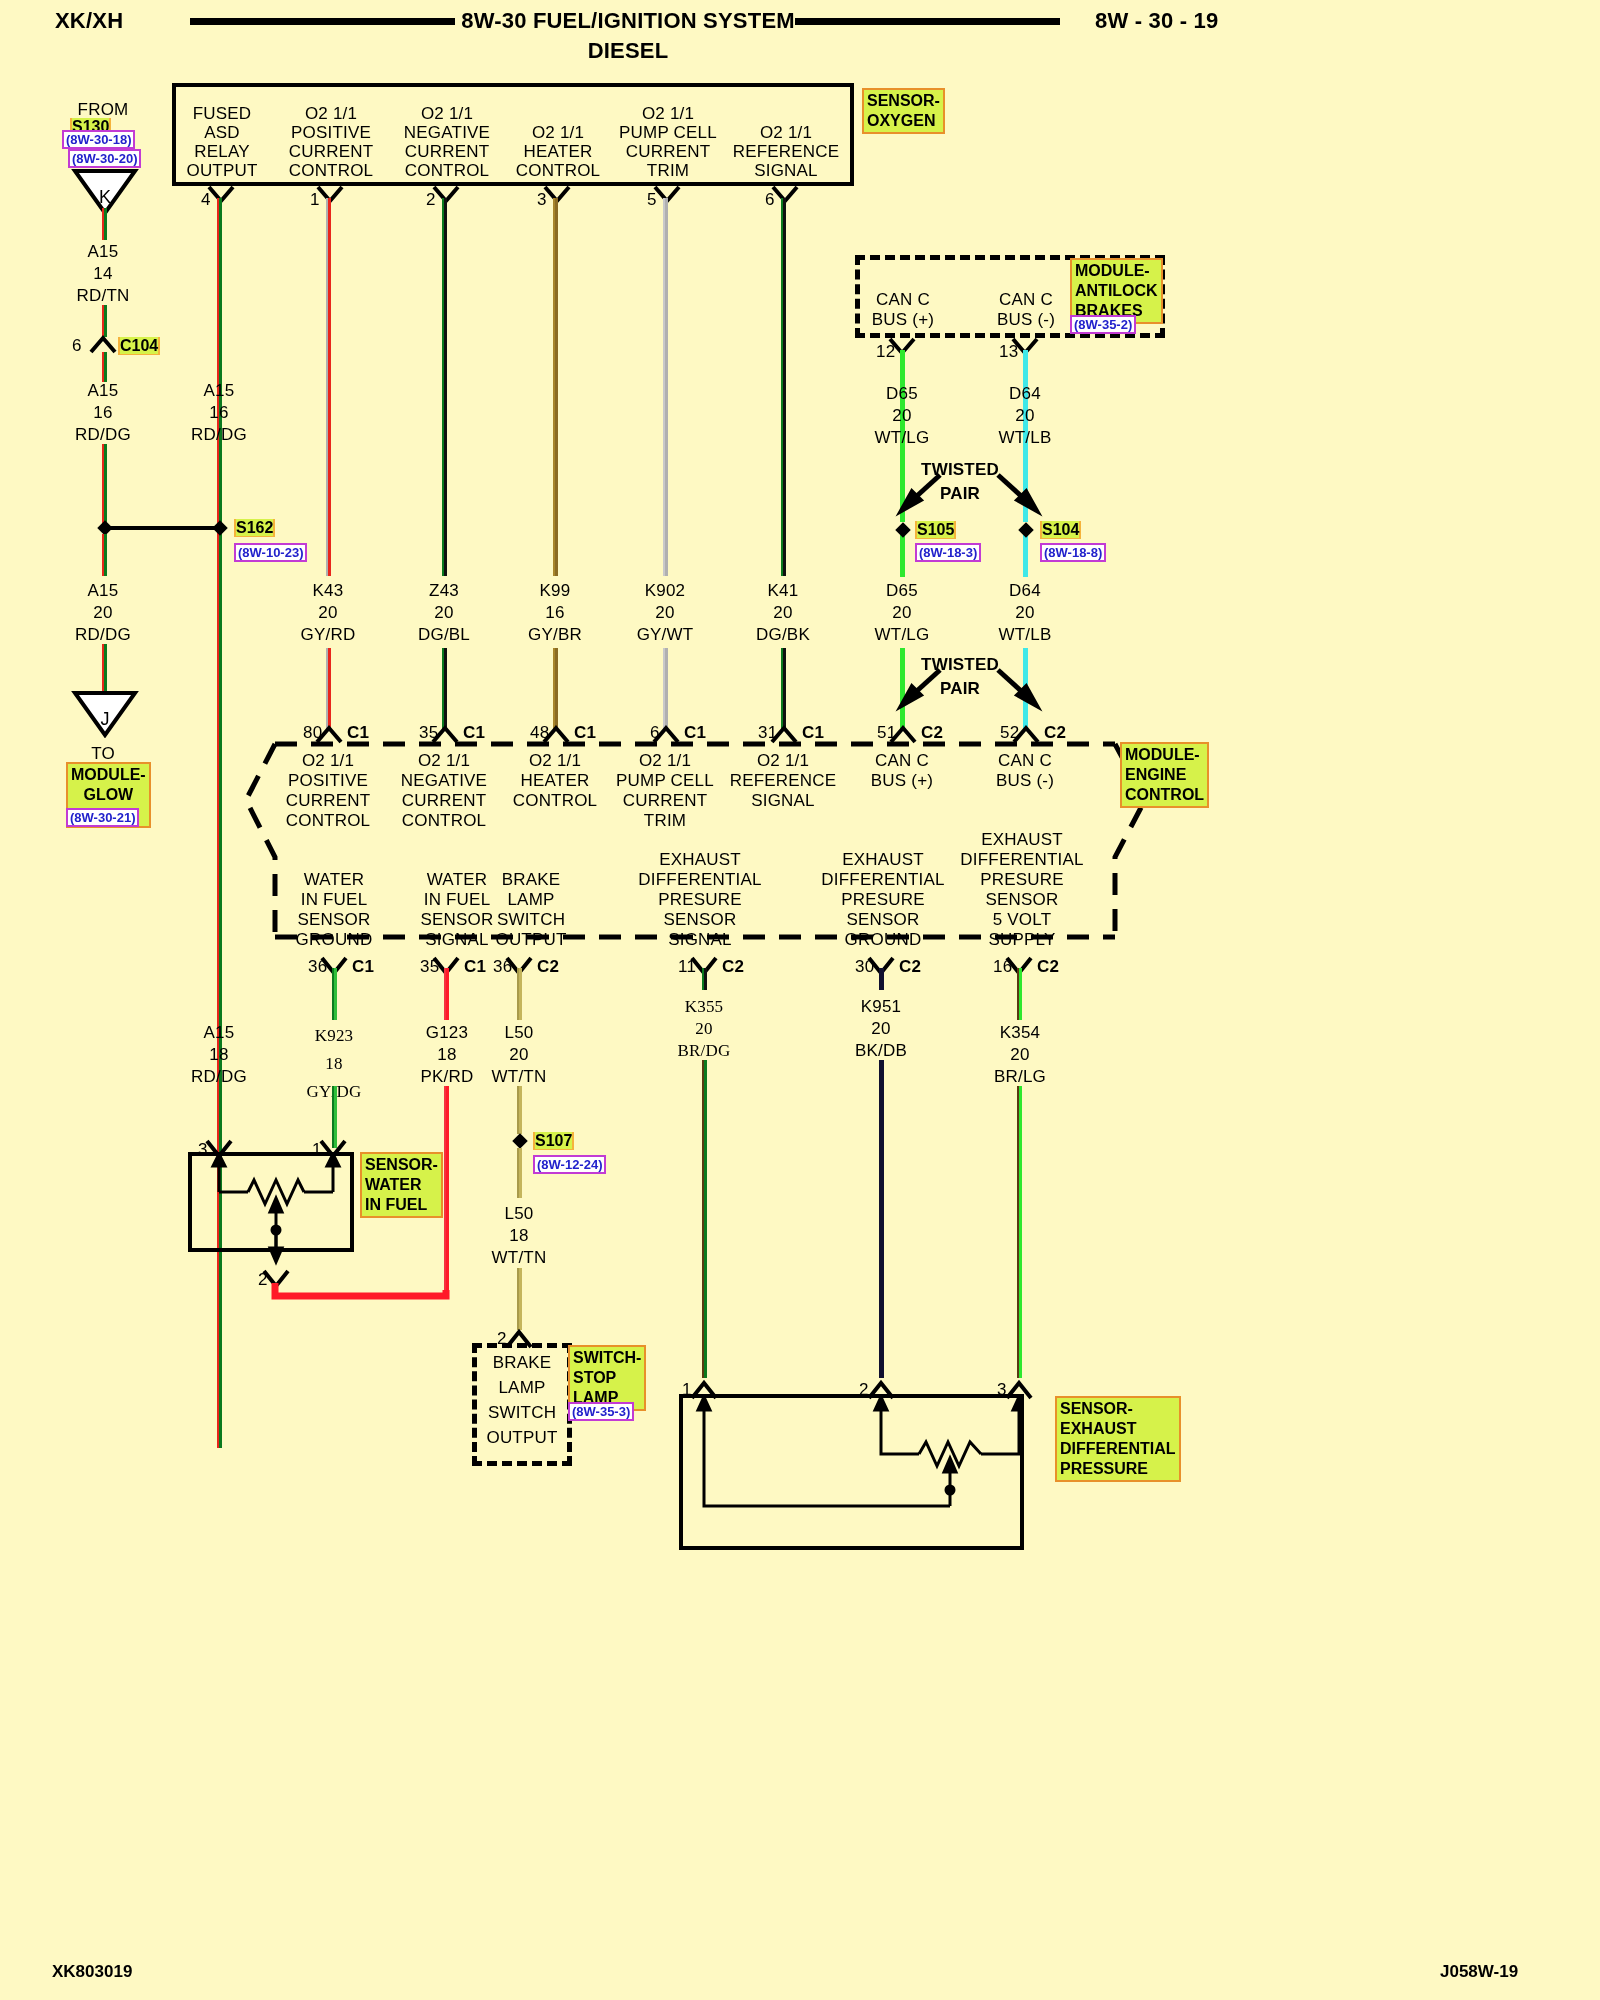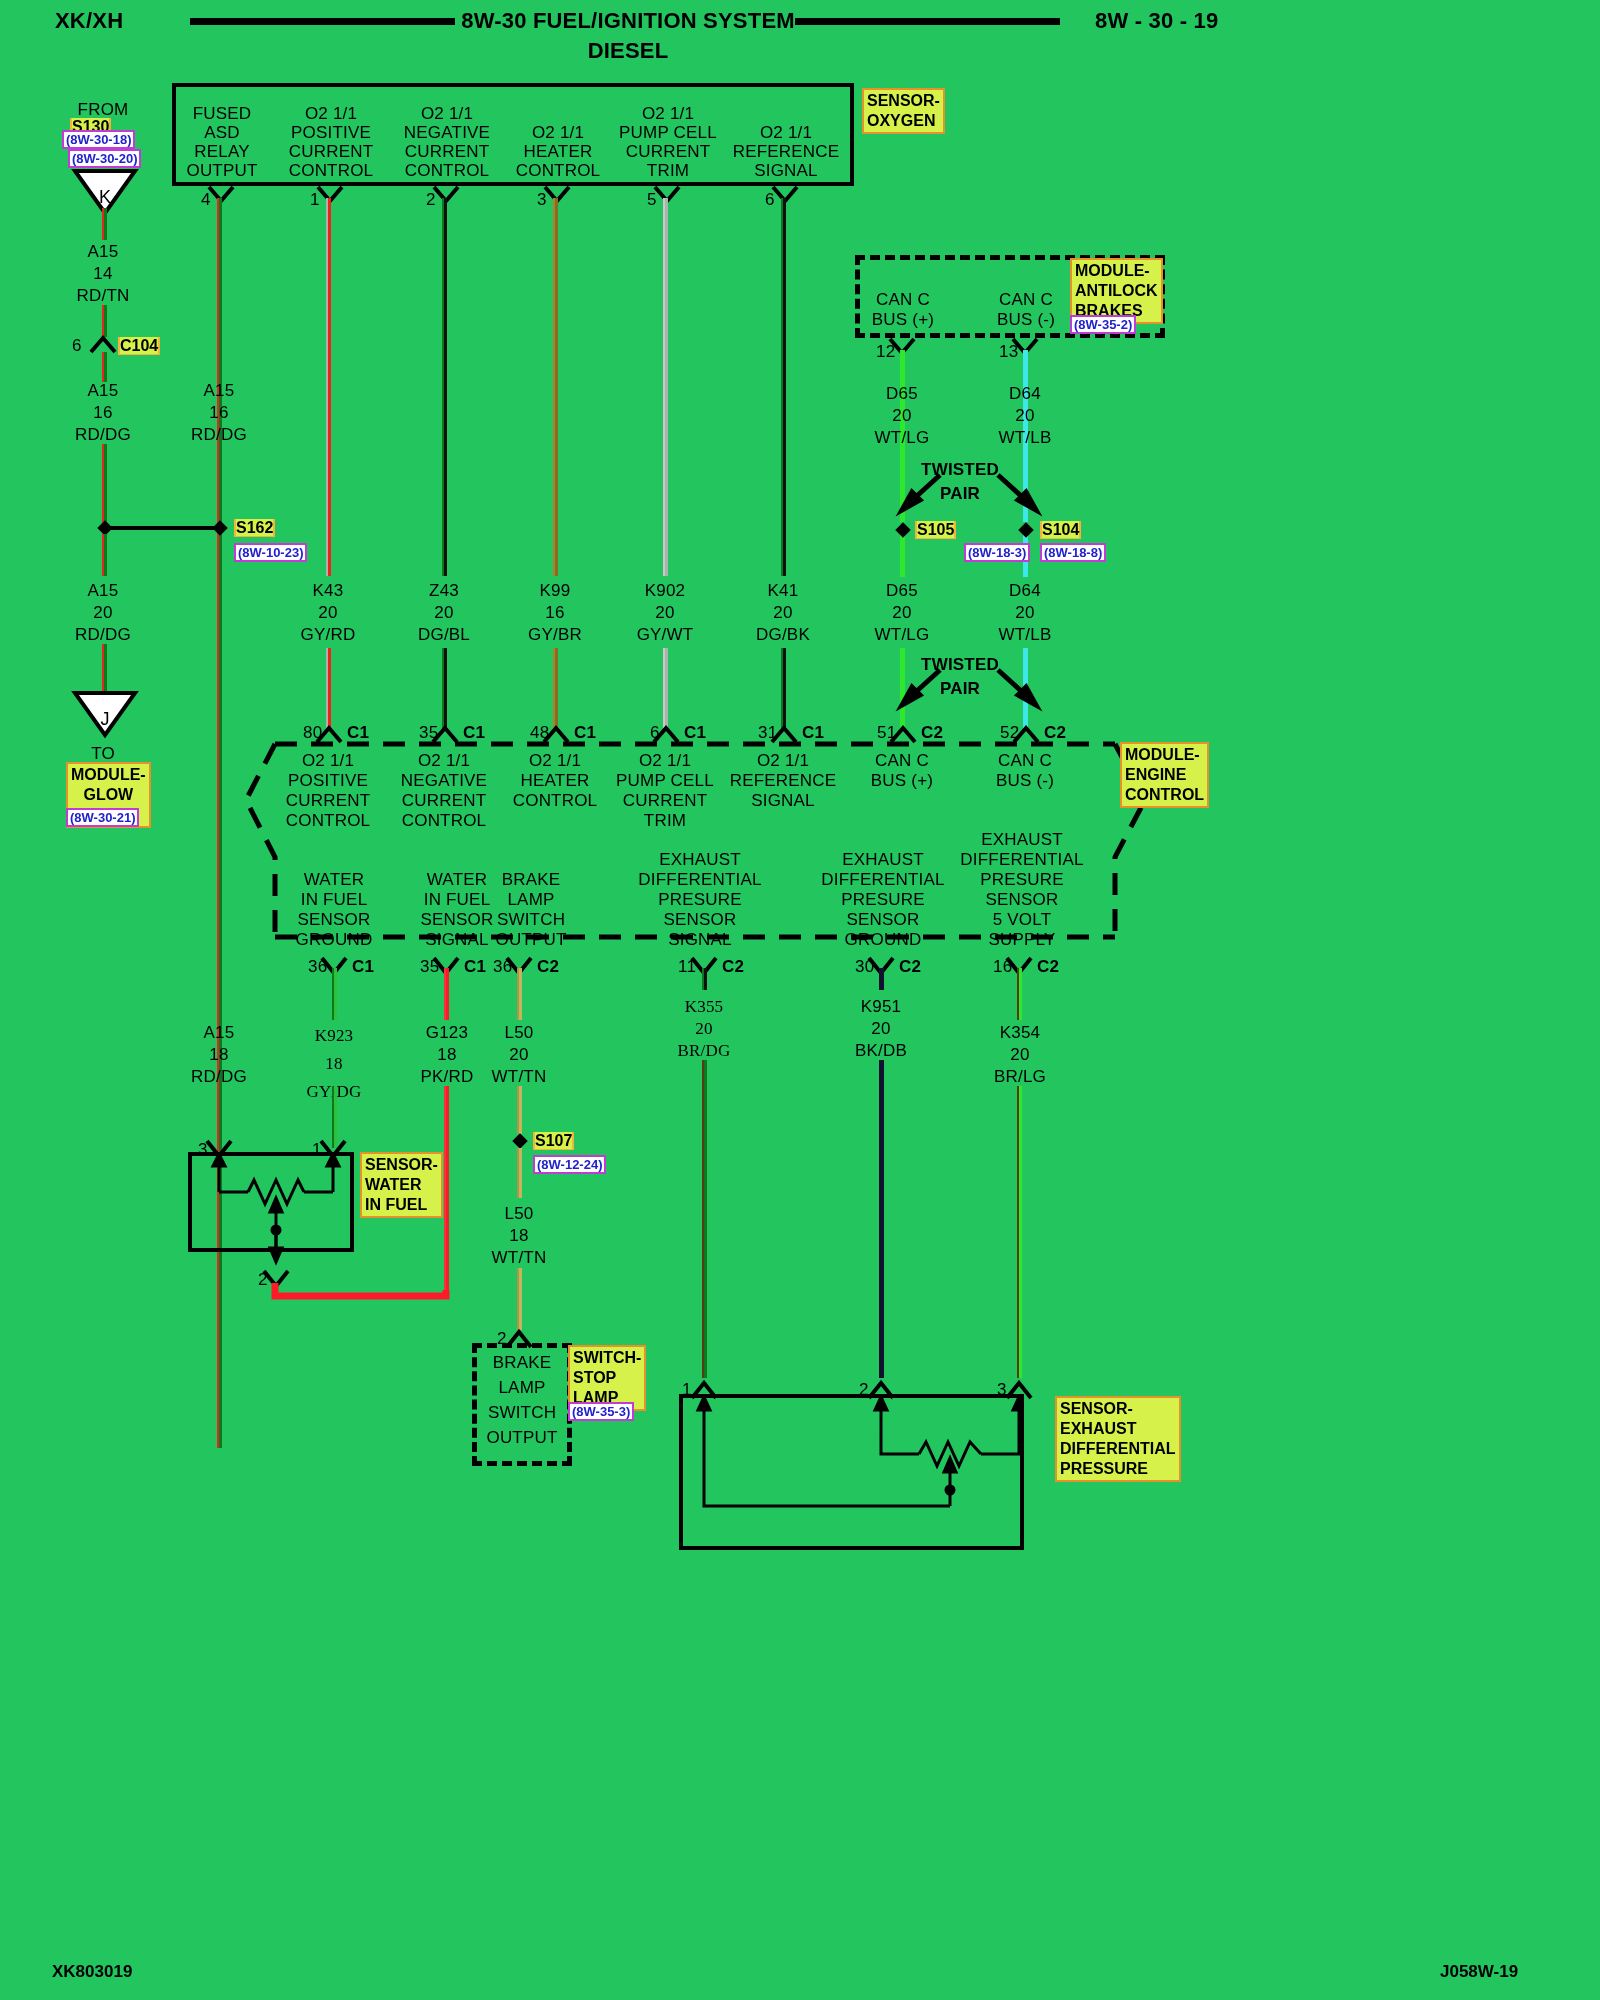--- a/index.html
+++ b/index.html
@@ -1,17 +1,17 @@
 <!DOCTYPE html>
 <html><head>
 <meta charset="utf-8">
 <style>
   html,body{margin:0;padding:0;background:#fff;}
   body{font-family:"Liberation Sans",sans-serif;}
-  #page{position:relative;width:1600px;height:2000px;background:#22c55e;overflow:hidden;}
+  #page{position:relative;width:1600px;height:2000px;background:#fef9c3;overflow:hidden;}
 
   .abs{position:absolute;}
   .txt{position:absolute;font-size:17px;color:#000;white-space:nowrap;letter-spacing:.2px;}
   .ctr{transform:translateX(-50%);text-align:center;}
   .bold{font-weight:bold;}
 
   
   .hdr-title{font-weight:bold;font-size:22px;}
   .hdr-rule{position:absolute;height:7px;background:#000;}
 
@@ -187,21 +187,21 @@
     <g stroke="#000" stroke-width="5" fill="#000">
       <path d="M60,5 L28,34"></path>
       <polygon points="22,40 40,30 32,22"></polygon>
       <path d="M118,5 L150,34"></path>
       <polygon points="156,40 138,30 146,22"></polygon>
     </g>
   </svg>
 
   <div class="dot" style="left:903px;top:530px;"></div>
   <div class="splice-tag" style="left:915px;top:521px;"><span>S105</span></div>
-  <div class="ref" style="left:964px;top:543px;text-align:center;">(8W-18-3)</div>
+  <div class="ref" style="left:915px;top:543px;text-align:center;">(8W-18-3)</div>
 
   <div class="dot" style="left:1026px;top:530px;"></div>
   <div class="splice-tag" style="left:1040px;top:521px;"><span>S104</span></div>
   <div class="ref" style="left:1040px;top:543px;">(8W-18-8)</div>
 
   <div class="txt ctr" style="left:103px;top:100px;">FROM</div>
   <div class="splice-tag" style="left:70px;top:118px;"><span>S130</span></div>
   <div class="ref" style="left:62px;top:130px;">(8W-30-18)</div>
   <div class="ref" style="left:68px;top:149px;">(8W-30-20)</div>
 

